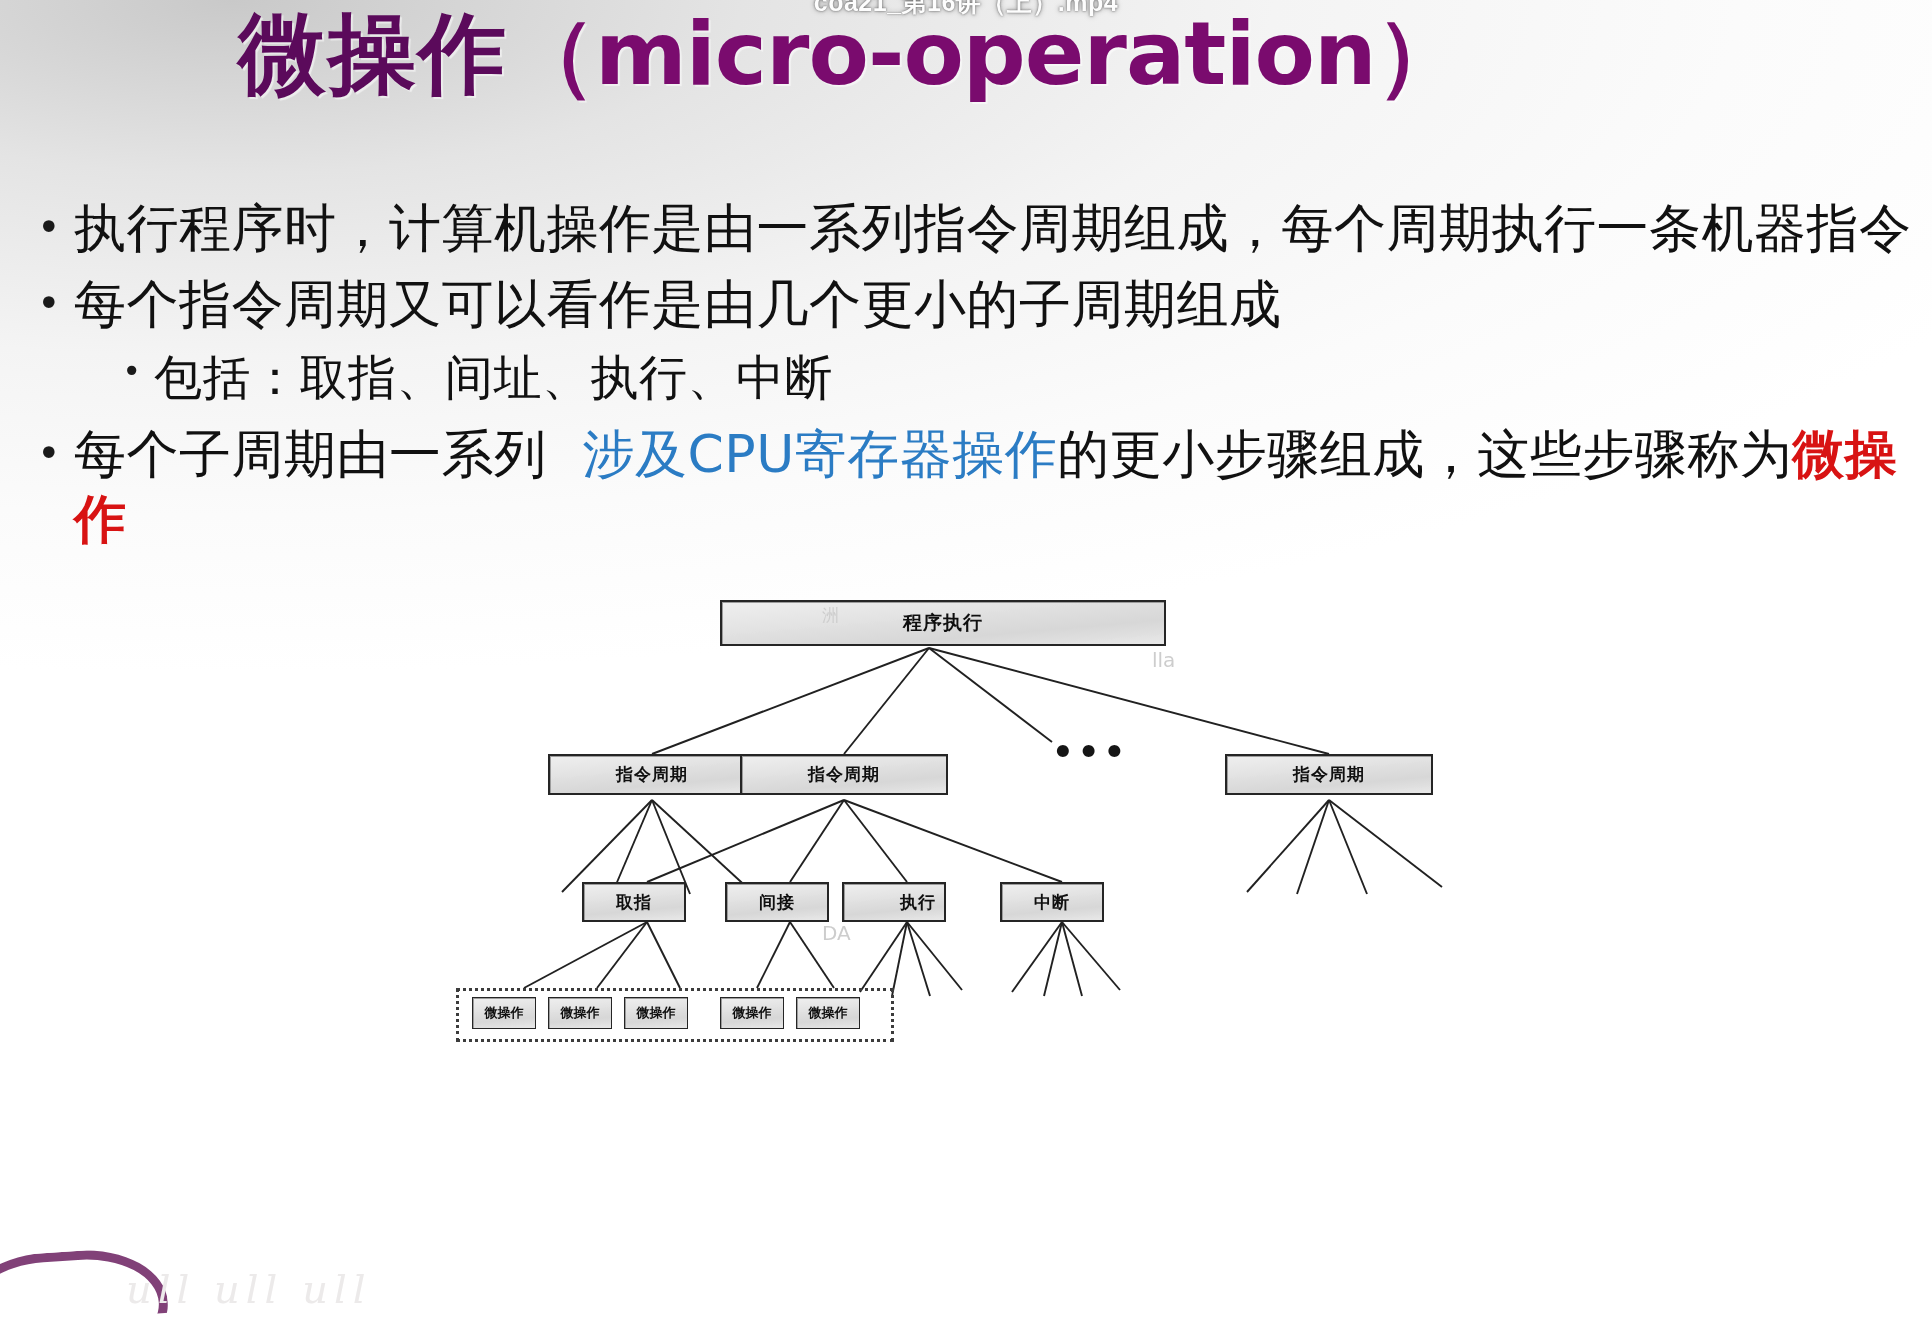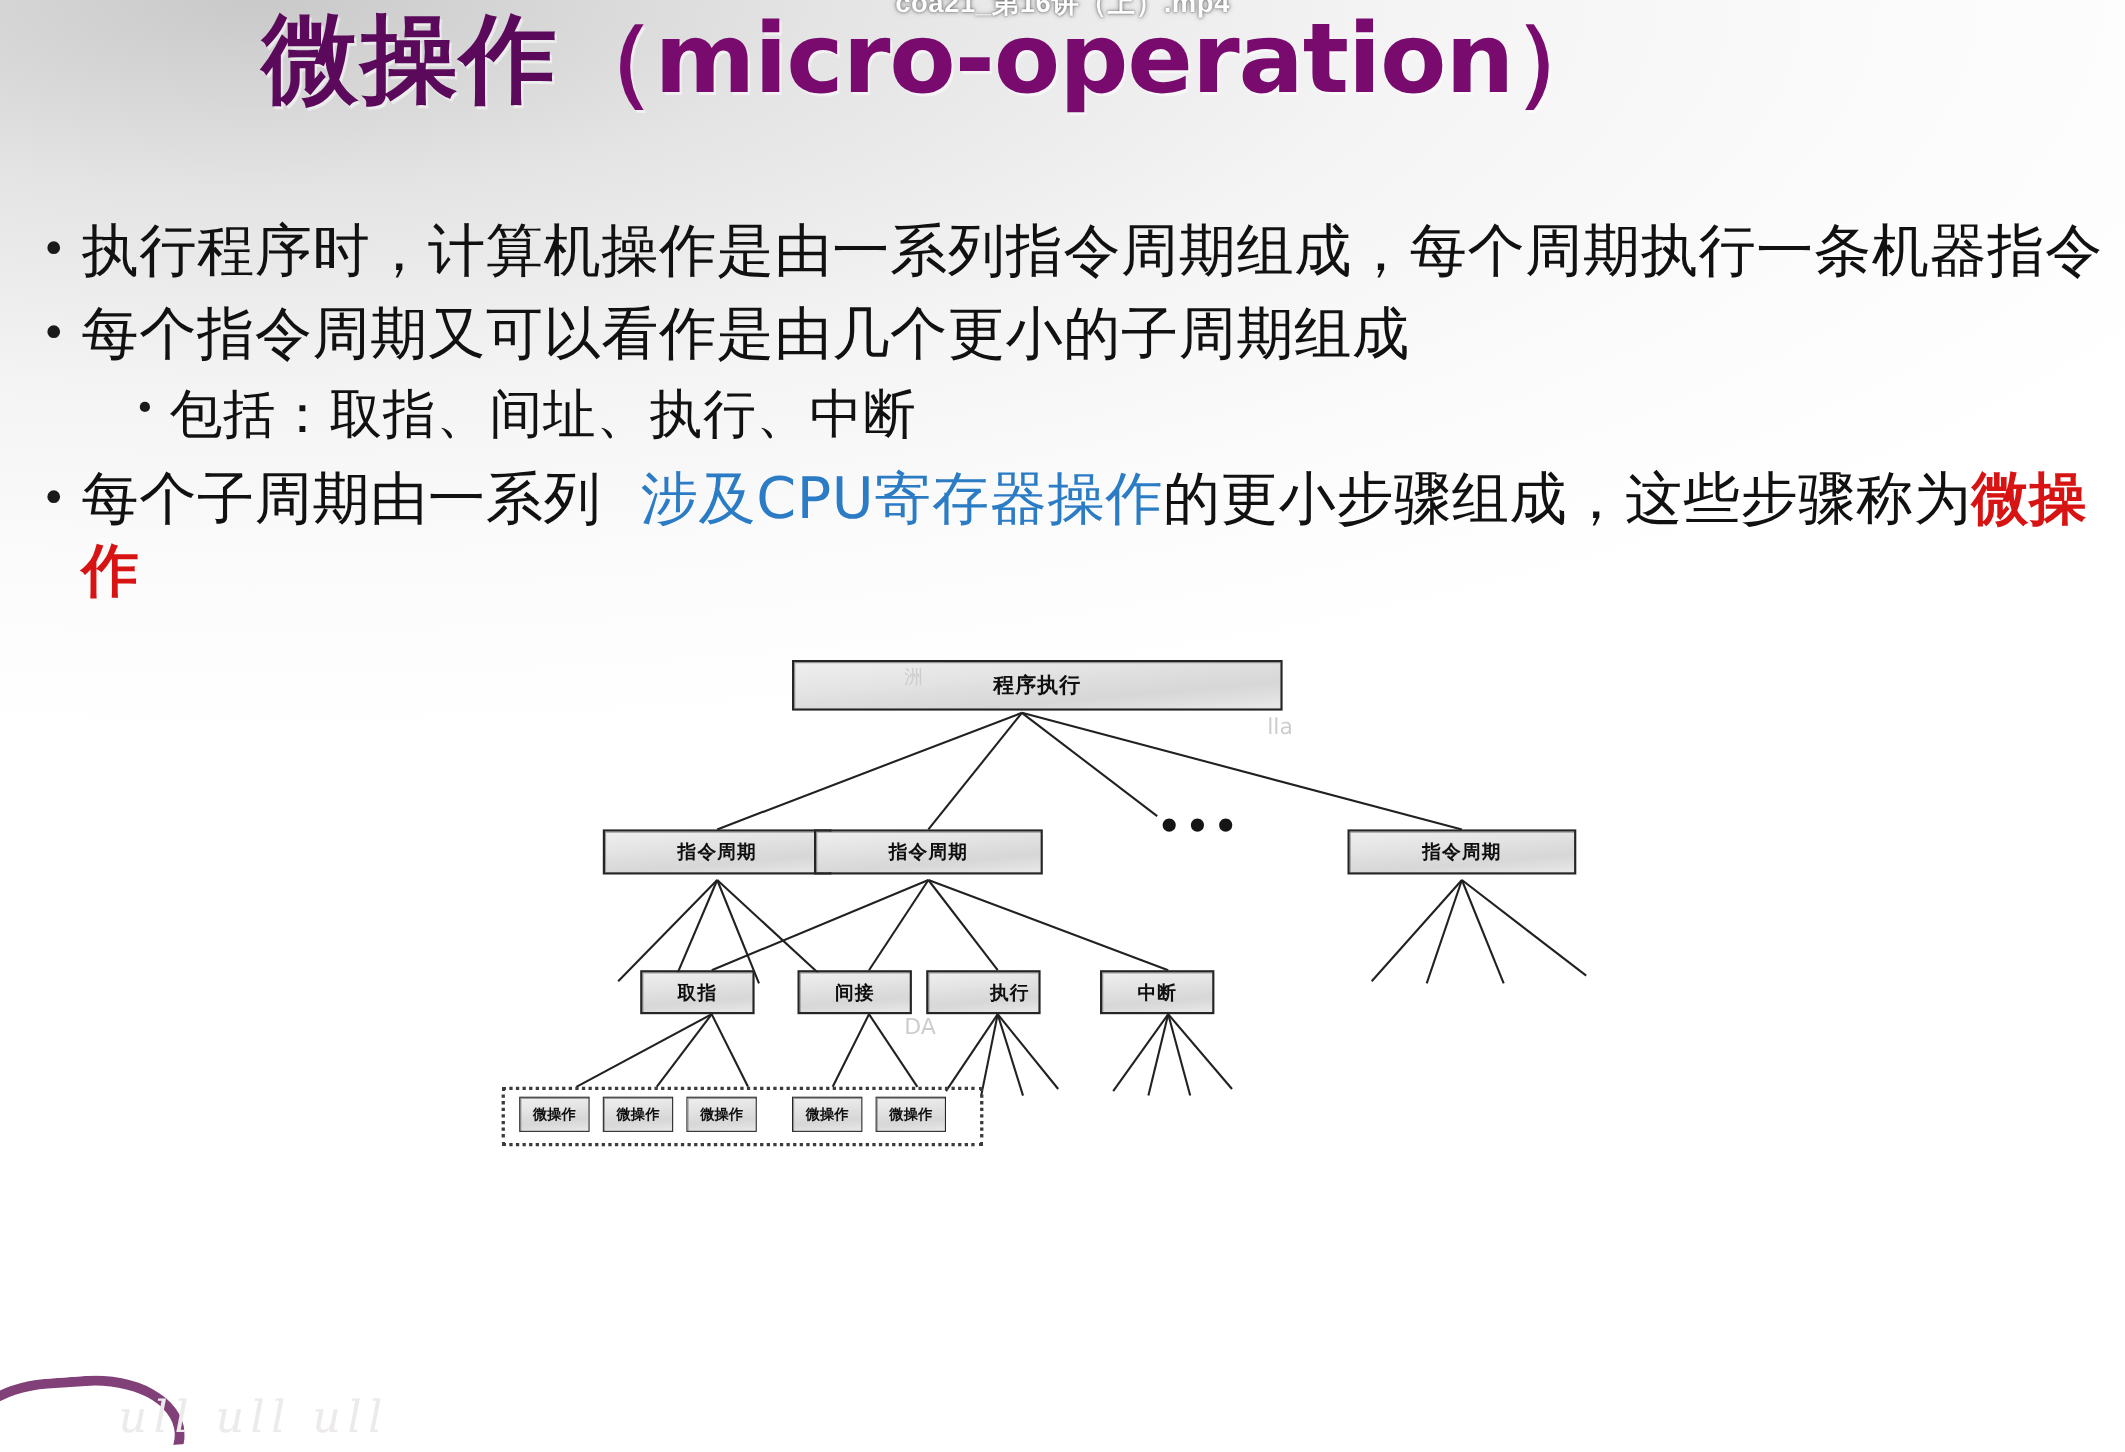--- a/index.html
+++ b/index.html
@@ -115,21 +115,21 @@
   #corner-deco{
     position:absolute;left:-40px;bottom:-46px;
     width:190px;height:96px;
     border:9px solid #6b2060;
     border-radius:50%/60%;
     opacity:.85;
     clip-path:inset(0 0 46px 0);
     transform:rotate(-4deg);
   }
   #watermark{
-    position:absolute;left:108px;bottom:8px;
+    position:absolute;left:126px;bottom:8px;
     font-size:40px;color:#eceaea;font-style:italic;
     font-family:"DejaVu Serif",serif;
     letter-spacing:6px;
     pointer-events:none;
   }
 </style>
 </head>
 <body>
 
 <div id="slide">

